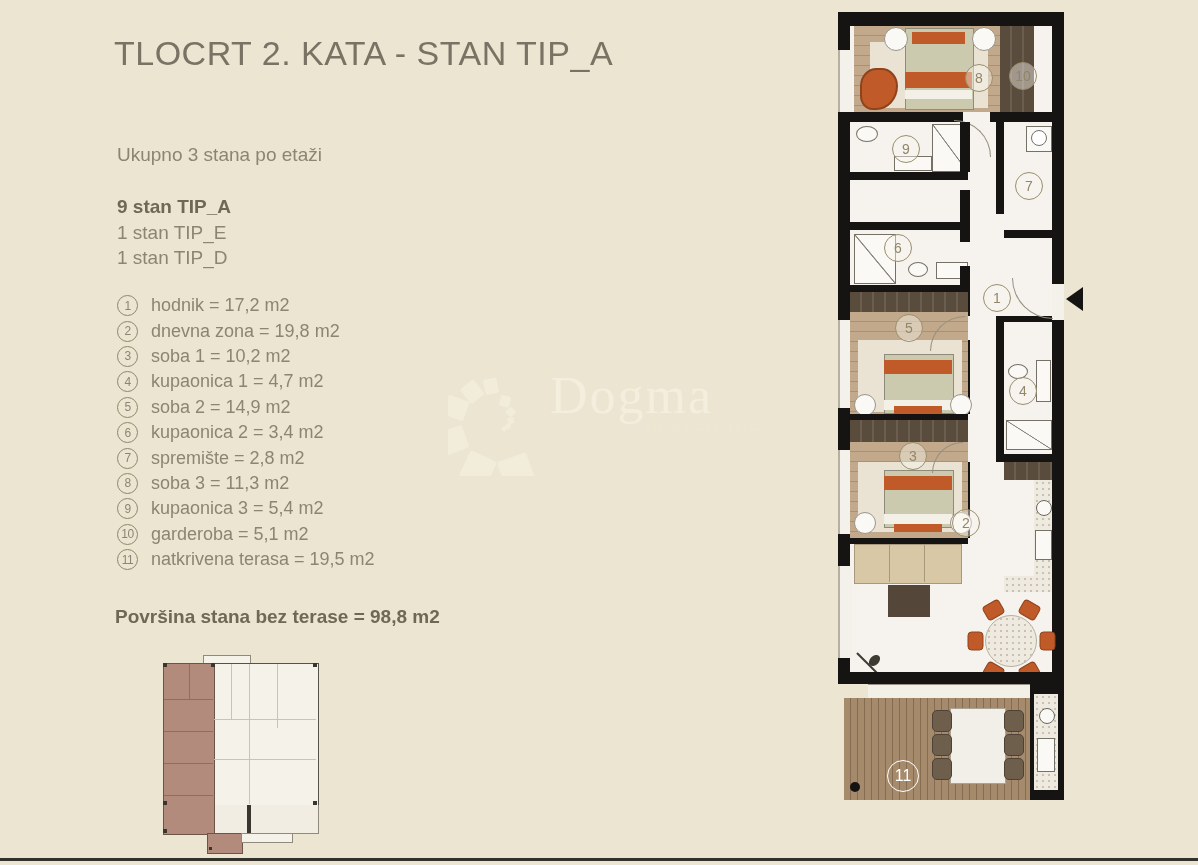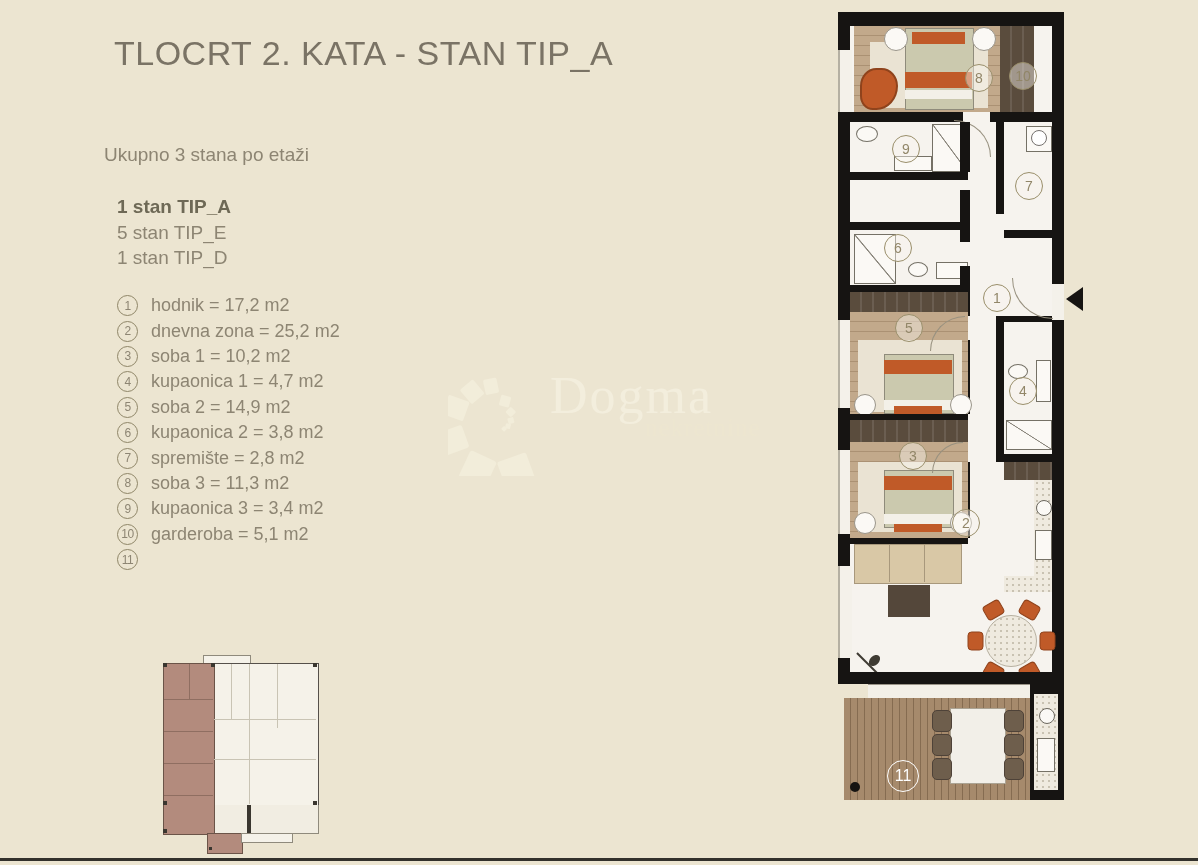--- a/index.html
+++ b/index.html
@@ -6,21 +6,21 @@
   .canvas{
     position:relative;width:1198px;height:865px;overflow:hidden;
     background:#ECE5D1;
     font-family:"Liberation Sans","DejaVu Sans",sans-serif;
     color:#8D8573;
     padding-left:32px;
   }
   .abs{position:absolute;}
   
   .page-title{position:absolute;left:114px;top:34px;font-size:34px;letter-spacing:.5px;color:#7A7365;}
-  .summary-line{position:absolute;left:104px;top:144px;font-size:19px;color:#8D8573;}
+  .summary-line{position:absolute;left:117px;top:144px;font-size:19px;color:#8D8573;}
   .units{position:absolute;left:117px;top:194px;font-size:19px;line-height:25.5px;}
   .units .u-bold{font-weight:bold;color:#6E6956;}
   .room-list{position:absolute;left:117px;top:293px;list-style:none;margin:0;padding:0;}
   .room-list li{display:flex;align-items:center;height:25.4px;font-size:18px;color:#8D8573;}
   .circ{flex:0 0 auto;width:19px;height:19px;border:1px solid #8F8668;border-radius:50%;
         display:flex;align-items:center;justify-content:center;
         font-size:12px;color:#8D8573;margin-right:13px;letter-spacing:-.5px;}
   .total-area{position:absolute;left:115px;top:606px;font-size:19px;font-weight:bold;color:#6E6956;}
   
   .wm-brand{position:absolute;left:550px;top:366px;font-family:"Liberation Serif","DejaVu Serif",serif;
@@ -56,71 +56,73 @@
 </style>
 </head>
 <body>
 
 <div class="canvas">
 
   <div class="page-title">TLOCRT 2. KATA - STAN TIP_A</div>
   <div class="summary-line">Ukupno 3 stana po etaži</div>
 
   <div class="units">
-    <div class="u-bold">1 stan TIP_A</div>
-    <div>5 stan TIP_E</div>
+    <div class="u-bold">9 stan TIP_A</div>
+    <div>1 stan TIP_E</div>
     <div>1 stan TIP_D</div>
   </div>
 
   <ul class="room-list">
     <li>
         <span class="circ">1</span>
         <span>hodnik = 17,2 m2</span>
       </li>
     <li>
         <span class="circ">2</span>
-        <span>dnevna zona = 25,2 m2</span>
+        <span>dnevna zona = 19,8 m2</span>
       </li>
     <li>
         <span class="circ">3</span>
         <span>soba 1 = 10,2 m2</span>
       </li>
     <li>
         <span class="circ">4</span>
         <span>kupaonica 1 = 4,7 m2</span>
       </li>
     <li>
         <span class="circ">5</span>
         <span>soba 2 = 14,9 m2</span>
       </li>
     <li>
         <span class="circ">6</span>
-        <span>kupaonica 2 = 3,8 m2</span>
+        <span>kupaonica 2 = 3,4 m2</span>
       </li>
     <li>
         <span class="circ">7</span>
         <span>spremište = 2,8 m2</span>
       </li>
     <li>
         <span class="circ">8</span>
         <span>soba 3 = 11,3 m2</span>
       </li>
     <li>
         <span class="circ">9</span>
-        <span>kupaonica 3 = 3,4 m2</span>
+        <span>kupaonica 3 = 5,4 m2</span>
       </li>
     <li>
         <span class="circ">10</span>
         <span>garderoba = 5,1 m2</span>
       </li>
     <li>
         <span class="circ">11</span>
+        <span>natkrivena terasa = 19,5 m2</span>
       </li>
   </ul>
 
+  <div class="total-area">Površina stana bez terase = 98,8 m2</div>
 
   <svg class="abs" style="left:448px;top:368px;" width="102" height="108" viewBox="0 0 120 120">
     <g fill="#F2EDDA">
       <g transform="rotate(160 60 62)">
           <rect x="42" y="-22" width="36" height="42" rx="3"></rect>
         </g>
       <g transform="rotate(205 60 62)">
           <rect x="43" y="-18" width="34" height="38" rx="3"></rect>
         </g>
       <g transform="rotate(250 60 62)">

